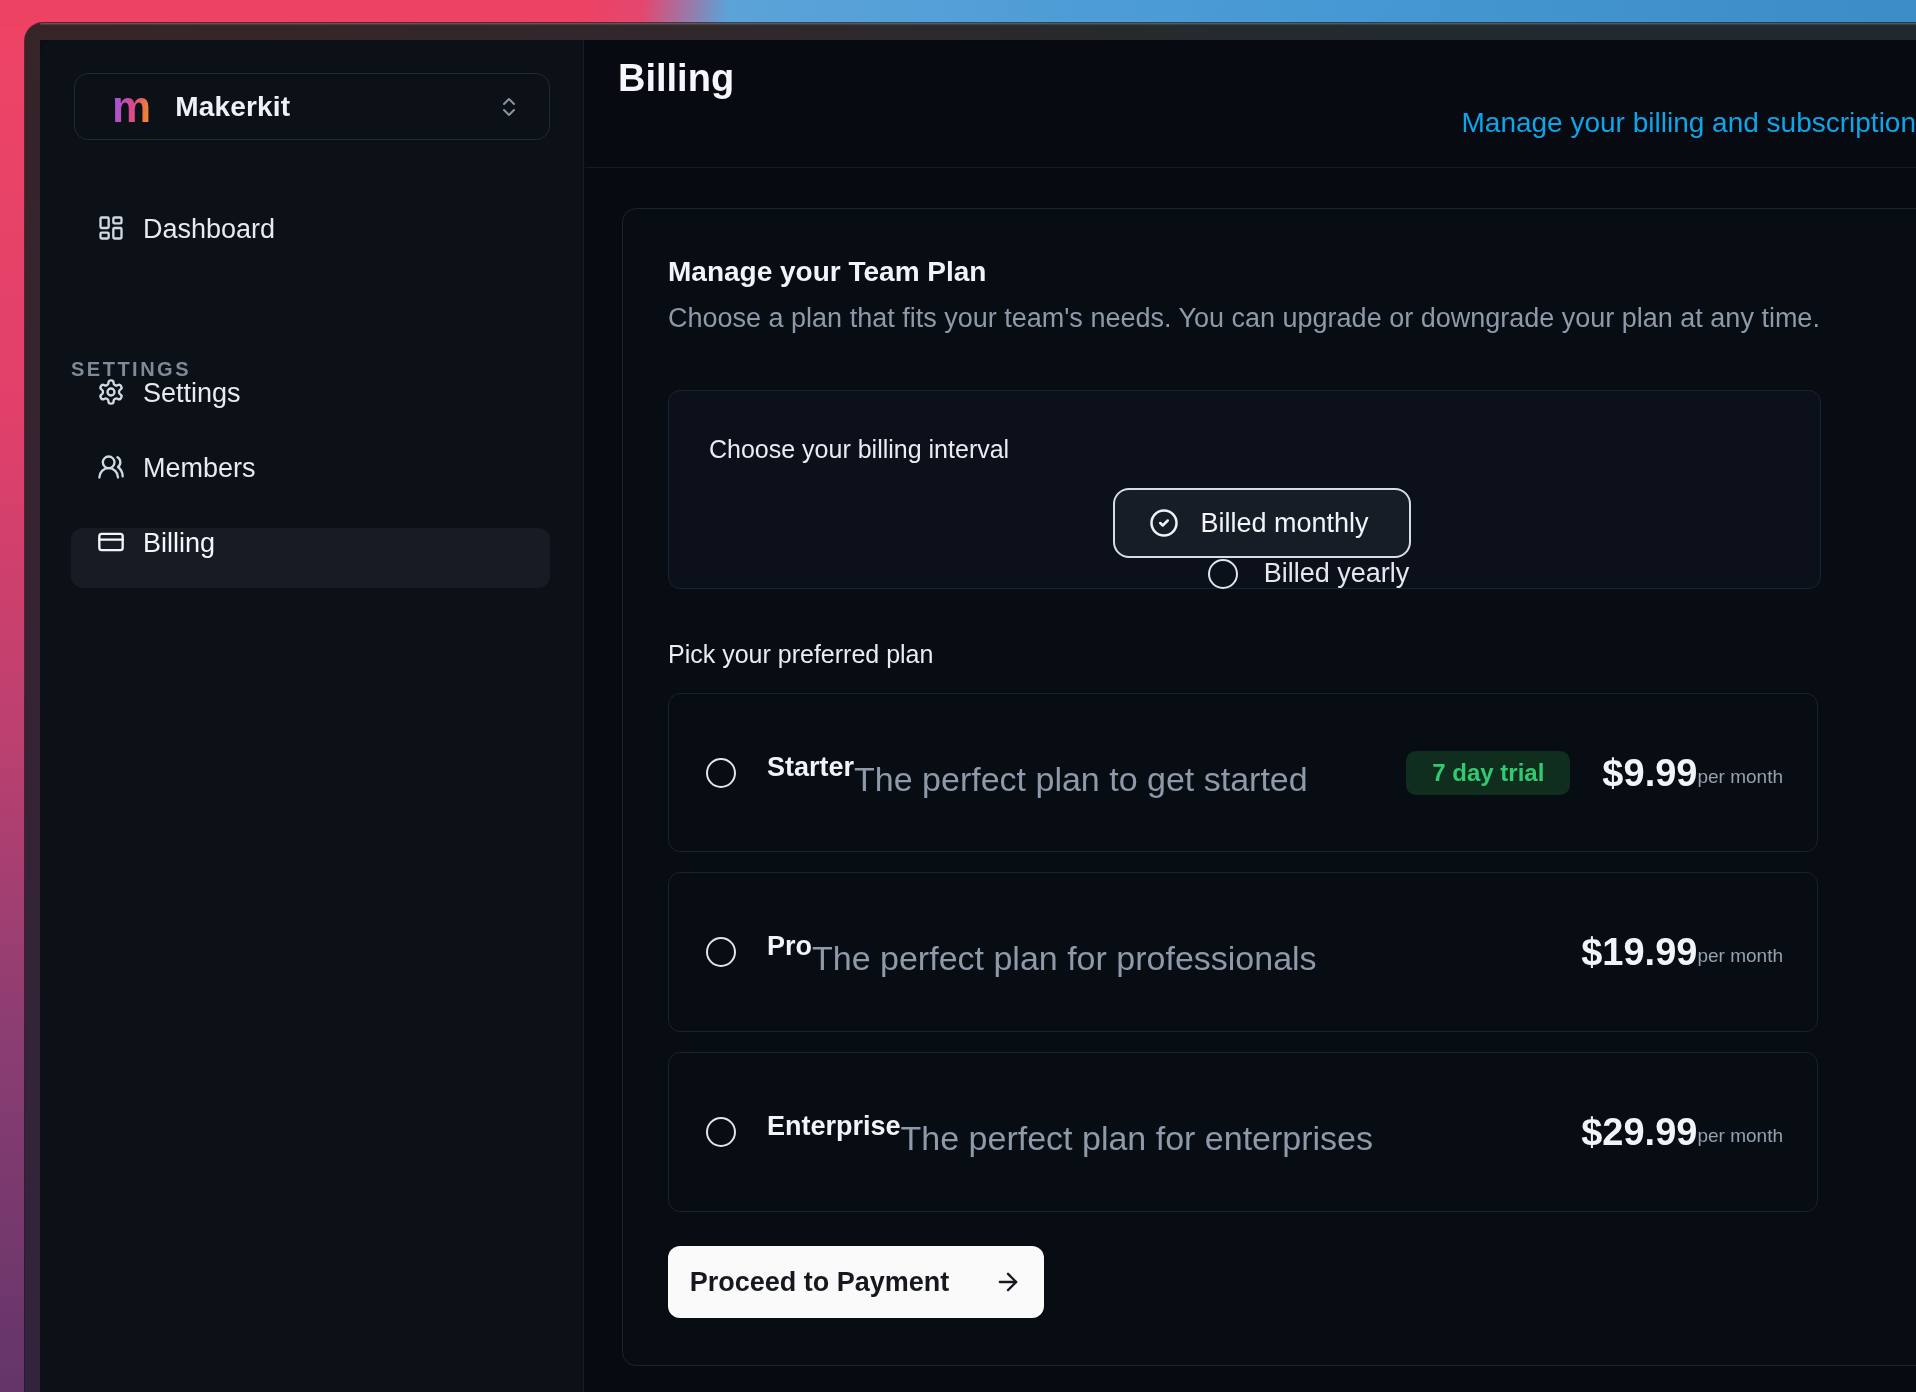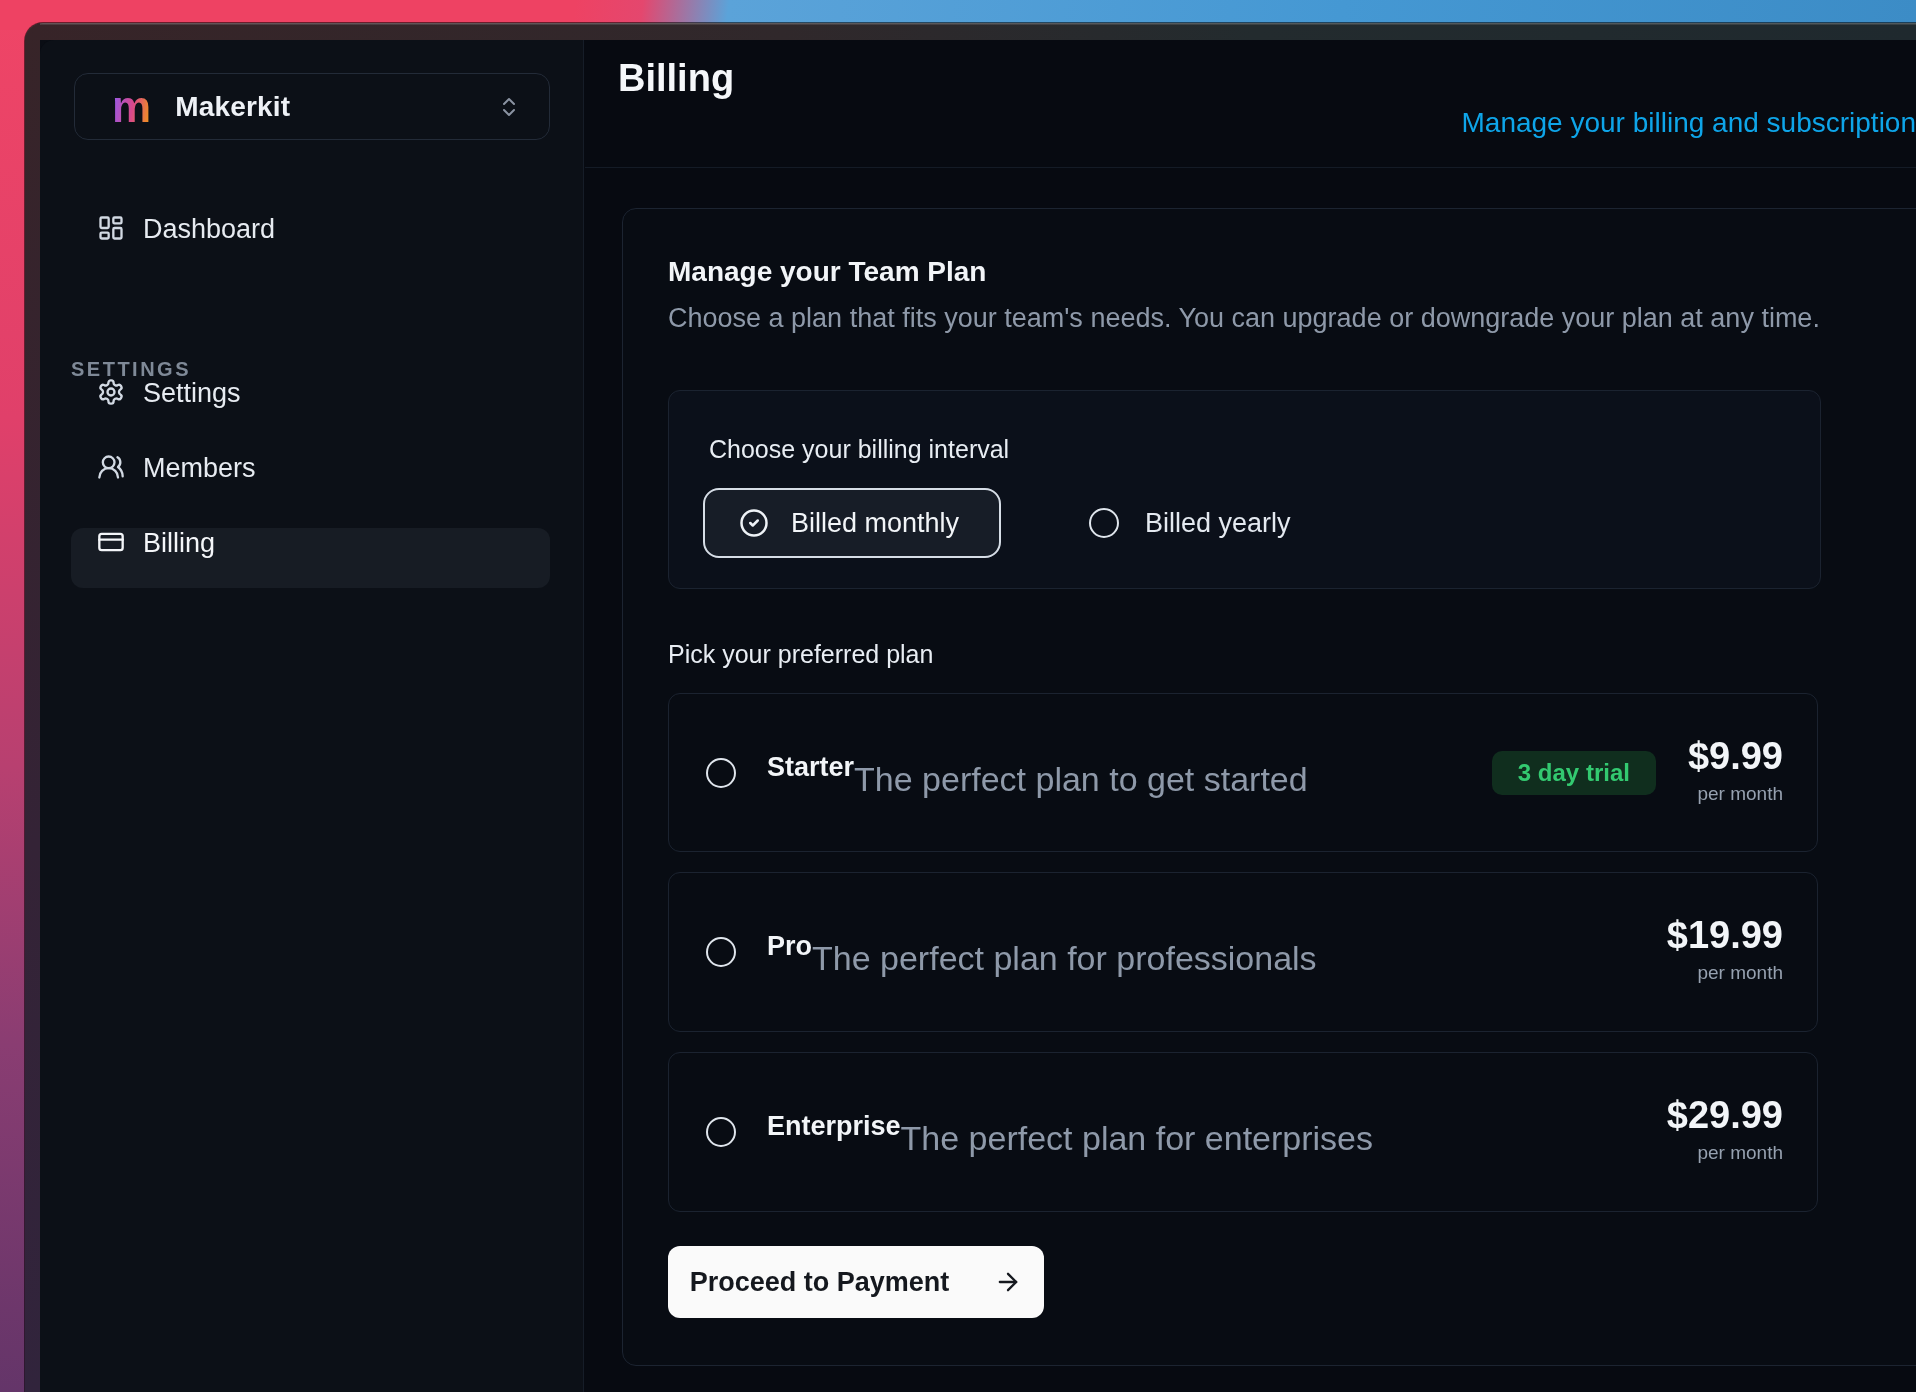--- a/index.html
+++ b/index.html
@@ -53,21 +53,21 @@
 
   .plan-card { position:relative; margin:40px -40px 0 37px; height:1158px;
     border:1px solid #1c2431; border-radius:14px; background:#080c13;
     padding:46px 0 0 45px; }
   .card-title { font-size:28px; font-weight:700; color:#f2f5f8; line-height:34px; }
   .card-subtitle { margin-top:12px; font-size:27px; color:#8e99a9; line-height:34px; }
 
   .interval-box { position:absolute; left:45px; top:181px; width:1153px; height:199px;
     border:1px solid #1b2330; border-radius:12px; background:#0b101a; padding:41px 0 0 40px; }
   .interval-label { font-size:25px; font-weight:500; color:#e8edf3; line-height:34px; }
-  .interval-options { margin-top:22px; display:flex; align-items:center; }
+  .interval-options { margin-top:22px; display:flex; align-items:center;flex-direction:column; }
   .pill-selected { display:flex; align-items:center; width:298px; height:70px;
     margin-left:-6px; border:2px solid #d6dde6; border-radius:16px; background:#171d27;
     cursor:pointer; }
   .pill-selected .check-icon { width:30px; height:30px; margin-left:34px; color:#eef2f6; }
   .pill-selected .pill-label { margin-left:22px; font-size:27px; color:#f2f5f8; }
   .option-yearly { display:flex; align-items:center; margin-left:88px; cursor:pointer; }
   .radio { width:30px; height:30px; border:2.5px solid #dfe5ec; border-radius:50%;
     background:transparent; flex:0 0 30px; }
   .option-yearly .opt-label { margin-left:26px; font-size:27px; color:#e4e9f0; }
 
@@ -79,21 +79,21 @@
     display:flex; align-items:center; padding:0 34px 0 37px; cursor:pointer; }
   .plan-row.r0 { top:484px; height:159px; }
   .plan-row.r1 { top:663px; }
   .plan-row.r2 { top:843px; }
   .plan-text { margin-left:31px; display:flex; flex-direction:row; }
   .plan-name { font-size:27px; font-weight:700; color:#f2f5f8; line-height:34px; }
   .plan-desc { margin-top:12px; font-size:34px; color:#8e99a9; line-height:34px; }
   .row-spacer { flex:1; }
   .trial-badge { height:44px; padding:0 26px; border-radius:10px; background:#102e1e;
     display:flex; align-items:center; font-size:24px; font-weight:600; color:#33c970; }
-  .price-block { margin-left:32px; display:flex; flex-direction:column; align-items:flex-end; }
+  .price-block { margin-left:32px; display:flex; flex-direction:row; align-items:flex-end; }
   .price { font-size:38px; font-weight:700; color:#f2f5f8; line-height:42px; }
   .period { font-size:19px; color:#96a1b0; line-height:34px; }
 
   .cta-button { position:absolute; left:45px; top:1037px; width:376px; height:72px;
     border:none; border-radius:12px; background:#fafafa; display:flex; align-items:center;
     justify-content:center; cursor:pointer;gap:31px; }
   .cta-label { font-size:27px; font-weight:600; color:#15181e;
     font-family:"Liberation Sans", sans-serif; }
   .cta-arrow { width:28px; height:28px; margin-left:14px; color:#15181e; }
 
@@ -207,21 +207,21 @@
 
         <div class="pick-label">Pick your preferred plan</div>
 
         <div class="plan-row r0">
           <span class="radio"></span>
           <span class="plan-text">
             <span class="plan-name">Starter</span>
             <span class="plan-desc">The perfect plan to get started</span>
           </span>
           <span class="row-spacer"></span>
-          <span class="trial-badge">3 day trial</span>
+          <span class="trial-badge">7 day trial</span>
           <span class="price-block">
             <span class="price">$9.99</span>
             <span class="period">per month</span>
           </span>
         </div>
 
         <div class="plan-row r1">
           <span class="radio"></span>
           <span class="plan-text">
             <span class="plan-name">Pro</span>

